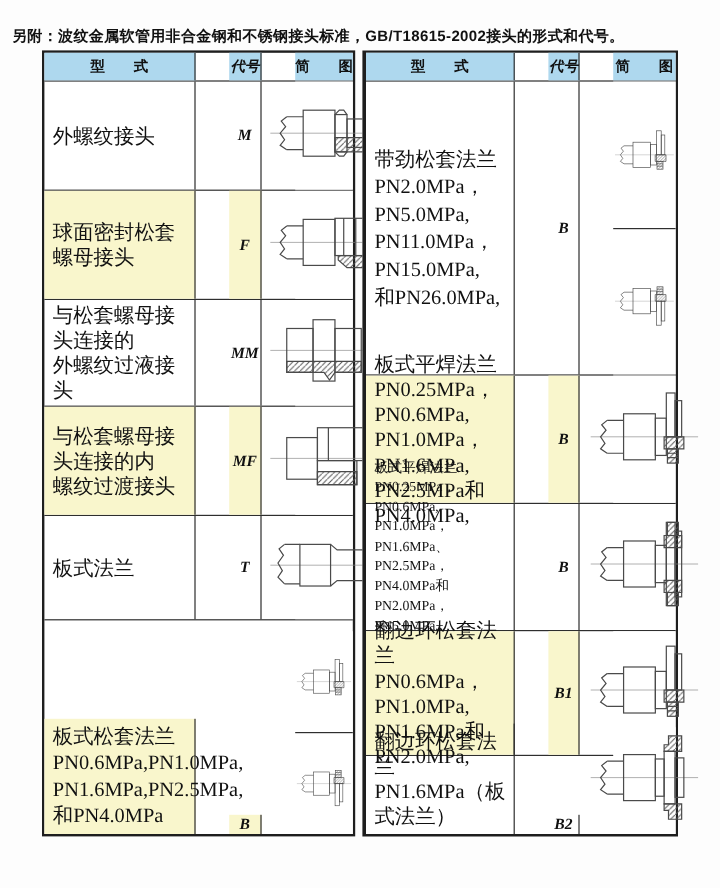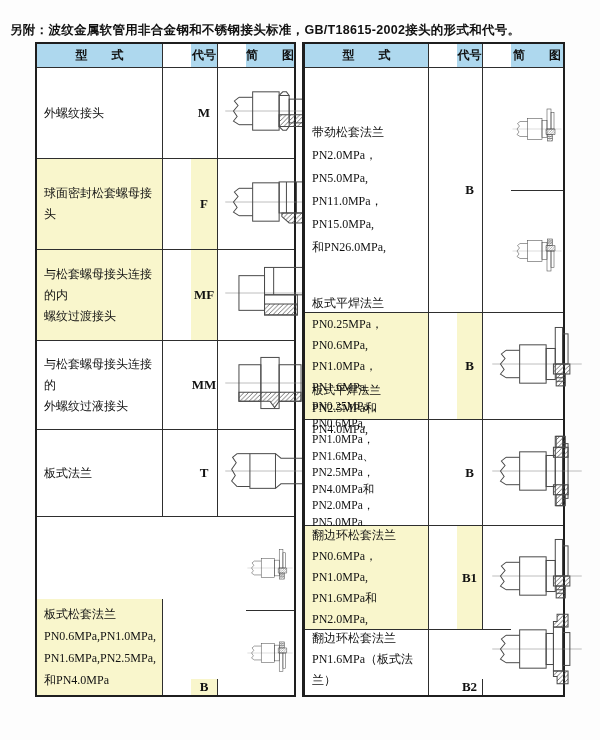--- a/index.html
+++ b/index.html
@@ -14,25 +14,25 @@
   .tbl{
     position:absolute;top:42px;height:655px;display:flex;flex-direction:column;
     border:2px solid #1e1e1e;background:#fff;box-sizing:border-box;
   }
   #tbl-left{left:35px;width:261px;}
   #tbl-right{left:302px;width:263px;border-left-width:3px;}
   .row{display:flex;border-bottom:1px solid #2e2e2e;box-sizing:border-box;min-height:0;gap:28px;}
   .row:last-child{border-bottom:none;flex:1;align-items:flex-end;}
   .ct,.cc,.cd{box-sizing:border-box;min-width:0;}
   .ct{width:126px;border-right:1px solid #2e2e2e;display:flex;align-items:center;
-      padding:4px 3px 4px 7px;font-family:"Liberation Serif",serif;font-size:12px;
+      padding:4px 3px 4px 7px;font-family:"Liberation Serif",serif;font-size:17px;
       line-height:21px;white-space:pre-line;}
   #tbl-right .ct{width:124px;}
   .cc{width:27px;border-right:1px solid #2e2e2e;display:flex;align-items:center;justify-content:center;
-      font-family:"Liberation Serif",serif;font-size:13px;font-weight:bold;}
+      font-family:"Liberation Serif",serif;font-size:13px;font-weight:bold;font-style:italic;}
   #tbl-right .cc{width:26px;}
   .cd{flex:1;display:flex;align-items:center;justify-content:center;background:#fff;}
   .cd.split{flex-direction:column;align-items:stretch;padding:0;}
   .half{flex:1;display:flex;align-items:center;justify-content:center;}
   .half:first-child{border-bottom:1px solid #2e2e2e;}
   .hd{height:24px;flex:0 0 24px;}
   .hd .ct,.hd .cc,.hd .cd{
     background:var(--header-bg,#aed8ee);display:flex;align-items:center;justify-content:center;
     font-family:"Liberation Sans",sans-serif;font-size:12px;font-weight:bold;padding:0;white-space:normal;
   }
@@ -95,50 +95,50 @@
               <rect x="33" y="25" width="29" height="42"></rect>
               <rect x="62" y="24" width="27" height="34"></rect>
               <line x1="70" y1="24" x2="70" y2="58"></line>
               <line x1="81" y1="24" x2="81" y2="58"></line>
               <path d="M65,58 H89 V69 H73 L65,62 Z" fill="url(#hatch)"></path>
             </g>
           </svg></span>
     </div>
   </div>
 
+  <div class="row" style="height:89px">
+    <div class="ct">与松套螺母接头连接的
+外螺纹过液接头</div>
+    <div class="cc">MM</div>
+    <div class="cd">
+      <span><svg viewBox="0 0 104 92" width="98" height="84" role="img">
+            <g stroke="#4a4a4a" stroke-width="1.1" fill="none">
+              <line x1="3" y1="46" x2="101" y2="46" stroke="#888" stroke-width="0.6"></line>
+              <rect x="18" y="26" width="24" height="40"></rect>
+              <rect x="62" y="26" width="24" height="40"></rect>
+              <rect x="42" y="18" width="20" height="56"></rect>
+              <path d="M18,56 H86 V66 H62 L57,73 L52,66 H18 Z" fill="url(#hatch)"></path>
+            </g>
+          </svg></span>
+    </div>
+  </div>
+
   <div class="row hl" style="height:91px">
     <div class="ct">与松套螺母接头连接的内
 螺纹过渡接头</div>
     <div class="cc">MF</div>
     <div class="cd">
       <span><svg viewBox="0 0 104 92" width="98" height="84" role="img">
             <g stroke="#4a4a4a" stroke-width="1.1" fill="none">
               <line x1="3" y1="46" x2="101" y2="46" stroke="#888" stroke-width="0.6"></line>
               <rect x="18" y="27" width="28" height="38"></rect>
               <rect x="46" y="18" width="42" height="30"></rect>
               <rect x="46" y="48" width="36" height="22"></rect>
               <line x1="56" y1="18" x2="56" y2="48"></line>
               <path d="M46,58 H82 V70 H46 Z" fill="url(#hatch)"></path>
-            </g>
-          </svg></span>
-    </div>
-  </div>
-
-  <div class="row" style="height:89px">
-    <div class="ct">与松套螺母接头连接的
-外螺纹过液接头</div>
-    <div class="cc">MM</div>
-    <div class="cd">
-      <span><svg viewBox="0 0 104 92" width="98" height="84" role="img">
-            <g stroke="#4a4a4a" stroke-width="1.1" fill="none">
-              <line x1="3" y1="46" x2="101" y2="46" stroke="#888" stroke-width="0.6"></line>
-              <rect x="18" y="26" width="24" height="40"></rect>
-              <rect x="62" y="26" width="24" height="40"></rect>
-              <rect x="42" y="18" width="20" height="56"></rect>
-              <path d="M18,56 H86 V66 H62 L57,73 L52,66 H18 Z" fill="url(#hatch)"></path>
             </g>
           </svg></span>
     </div>
   </div>
 
   <div class="row" style="height:87px">
     <div class="ct">板式法兰</div>
     <div class="cc">T</div>
     <div class="cd">
       <span><svg viewBox="0 0 104 92" width="98" height="84" role="img">

